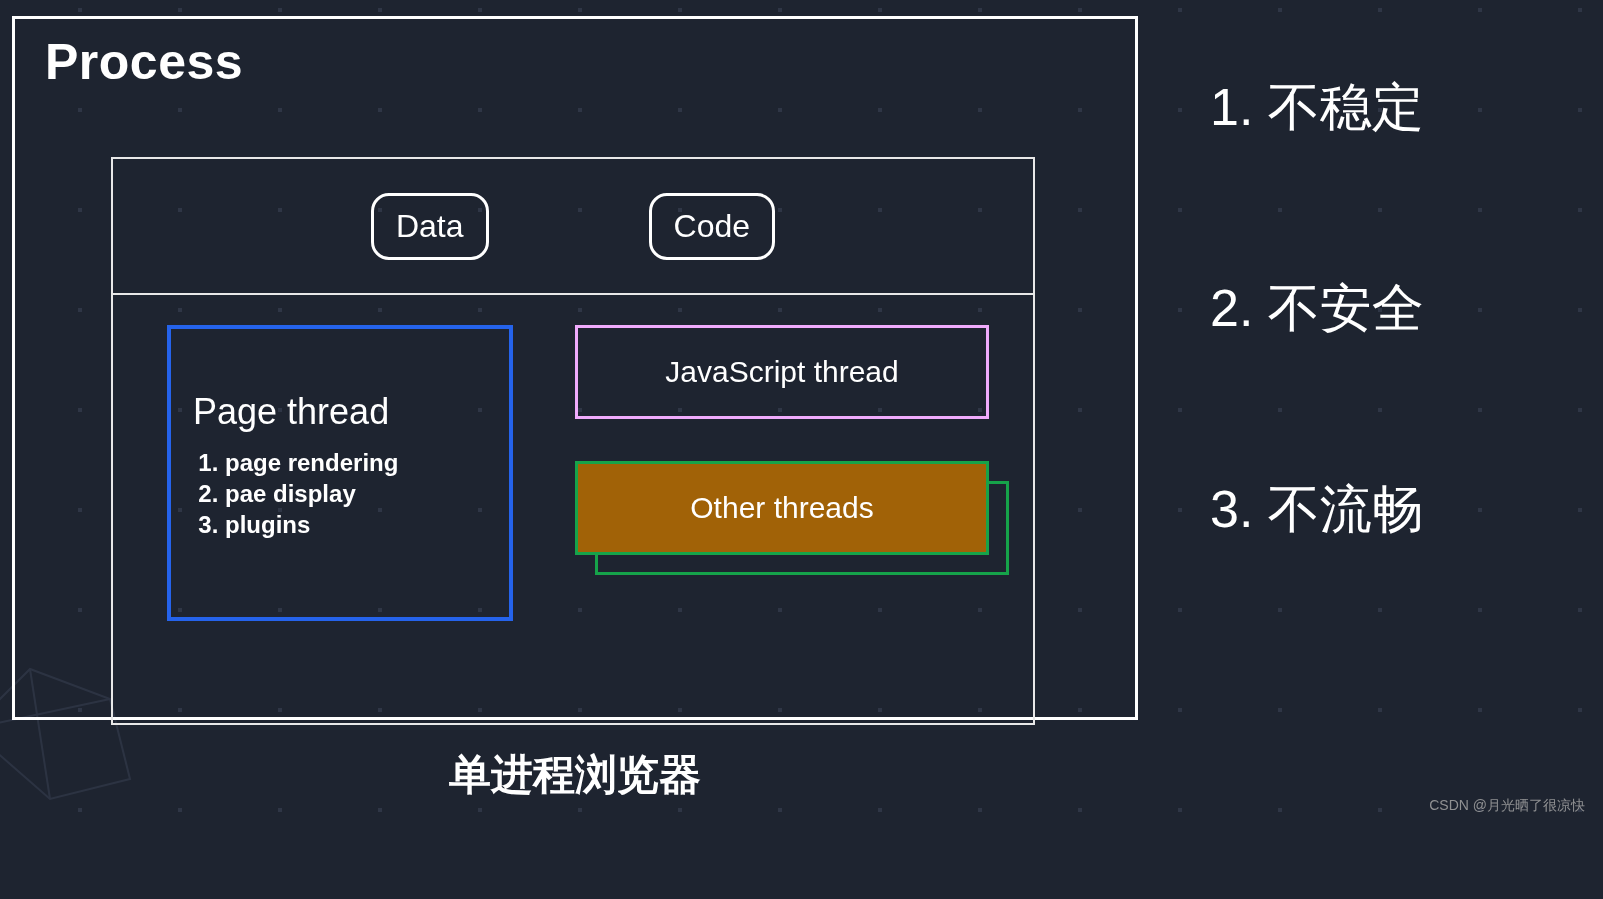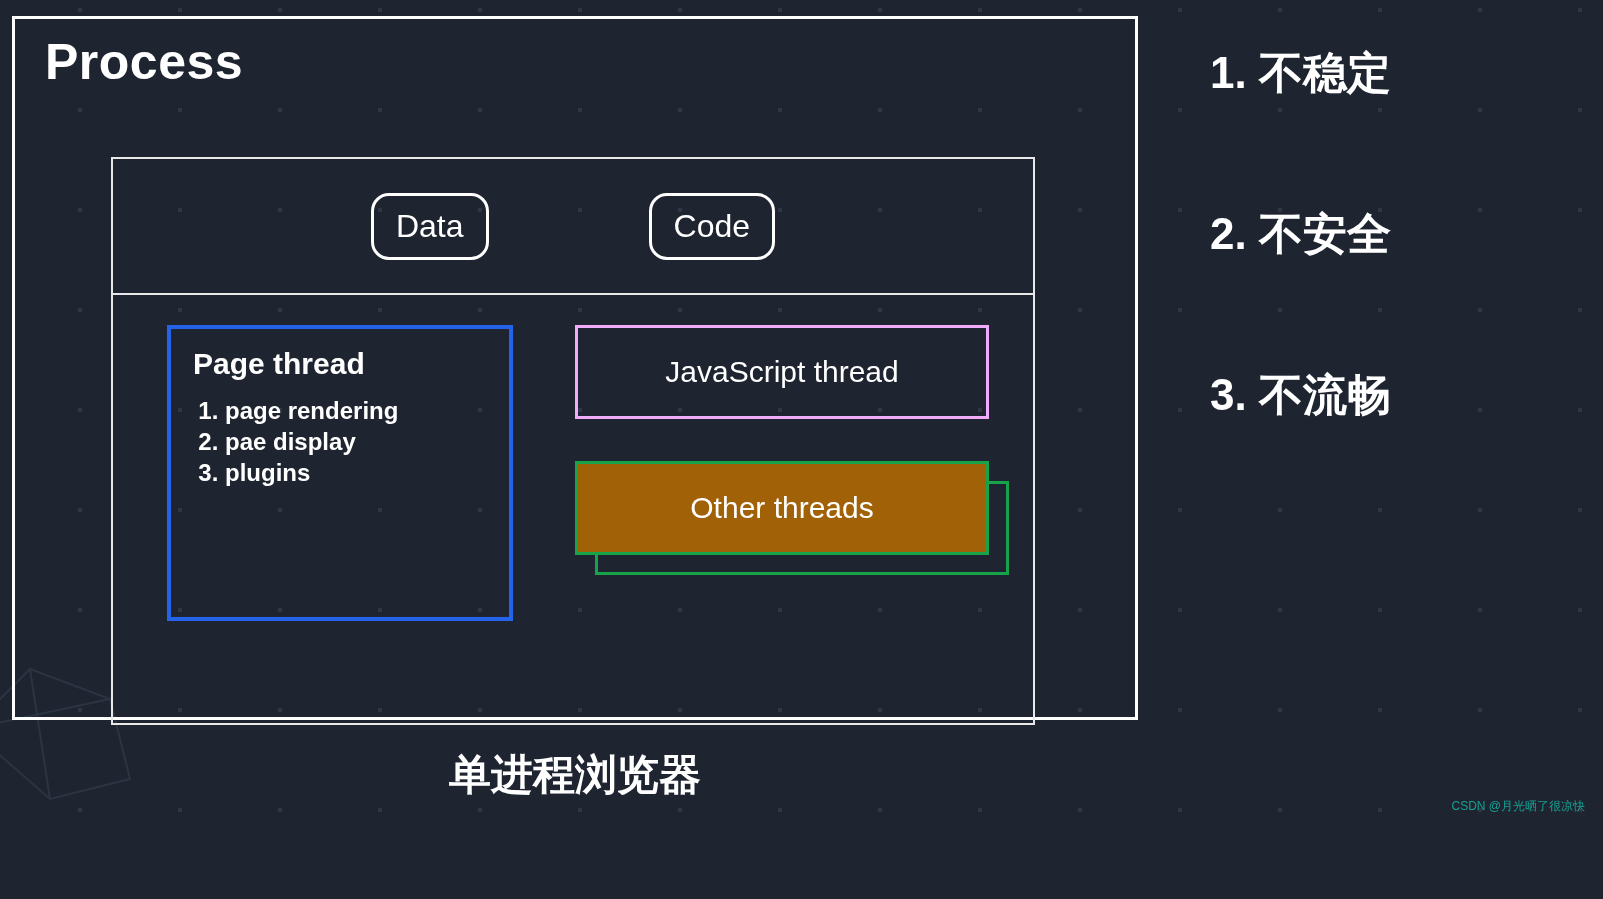--- a/index.html
+++ b/index.html
@@ -67,24 +67,25 @@
   .page-thread {
     position: absolute;
     left: 54px;
     top: 30px;
     width: 346px;
     height: 296px;
     border: 4px solid #2563eb;
     padding: 18px 22px 10px 22px;
   }
   .page-thread-title {
-    font-size: 30px;
-    font-weight: 700;
+    font-size: 36px;
+    font-weight: 400;
     margin-bottom: 14px;
     white-space: nowrap;
+    margin-top: 44px;
   }
   .page-thread ol {
     list-style: decimal;
     list-style-position: outside;
     padding-left: 32px;
     font-size: 24px;
     font-weight: 700;
     line-height: 1.3;
   }
   .js-thread {
@@ -125,39 +126,40 @@
   .side-list {
     position: absolute;
     left: 1210px;
     top: 44px;
     width: 380px;
     display: flex;
     flex-direction: column;
     gap: 102px;
   }
   .side-item {
-    font-size: 44px;
-    font-weight: 700;
+    font-size: 52px;
+    font-weight: 400;
     white-space: nowrap;
+    margin-top: 29px;
   }
   .caption {
     position: absolute;
     left: 12px;
     width: 1126px;
     bottom: 96px;
     text-align: center;
     font-size: 42px;
     font-weight: 700;
   }
   .watermark {
     position: absolute;
     right: 18px;
     bottom: 84px;
-    font-size: 12px;
-    color: #14b8a6;
+    font-size: 14px;
+    color: #a3a3a3;
     opacity: 0.85;
   }
   .poly-deco {
     position: absolute;
     left: -40px;
     bottom: 90px;
     width: 200px;
     height: 200px;
     opacity: 0.25;
     pointer-events: none;

